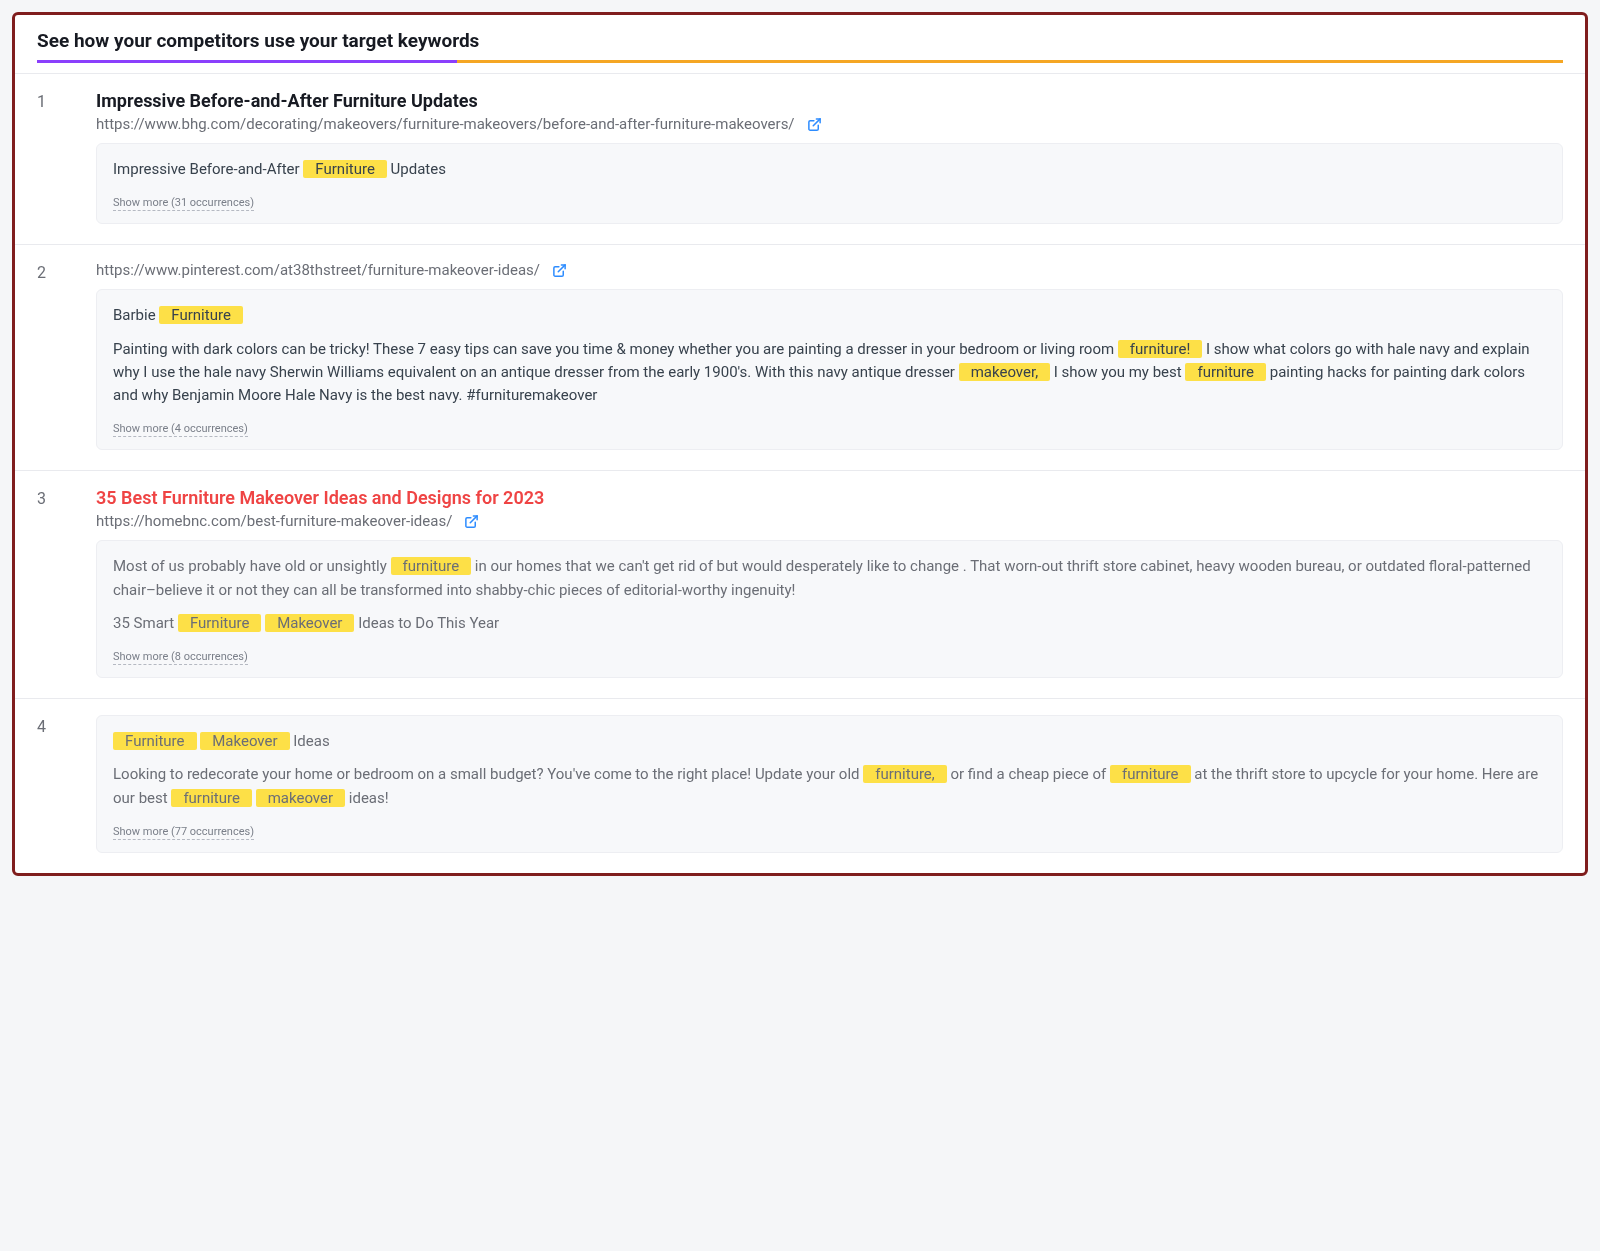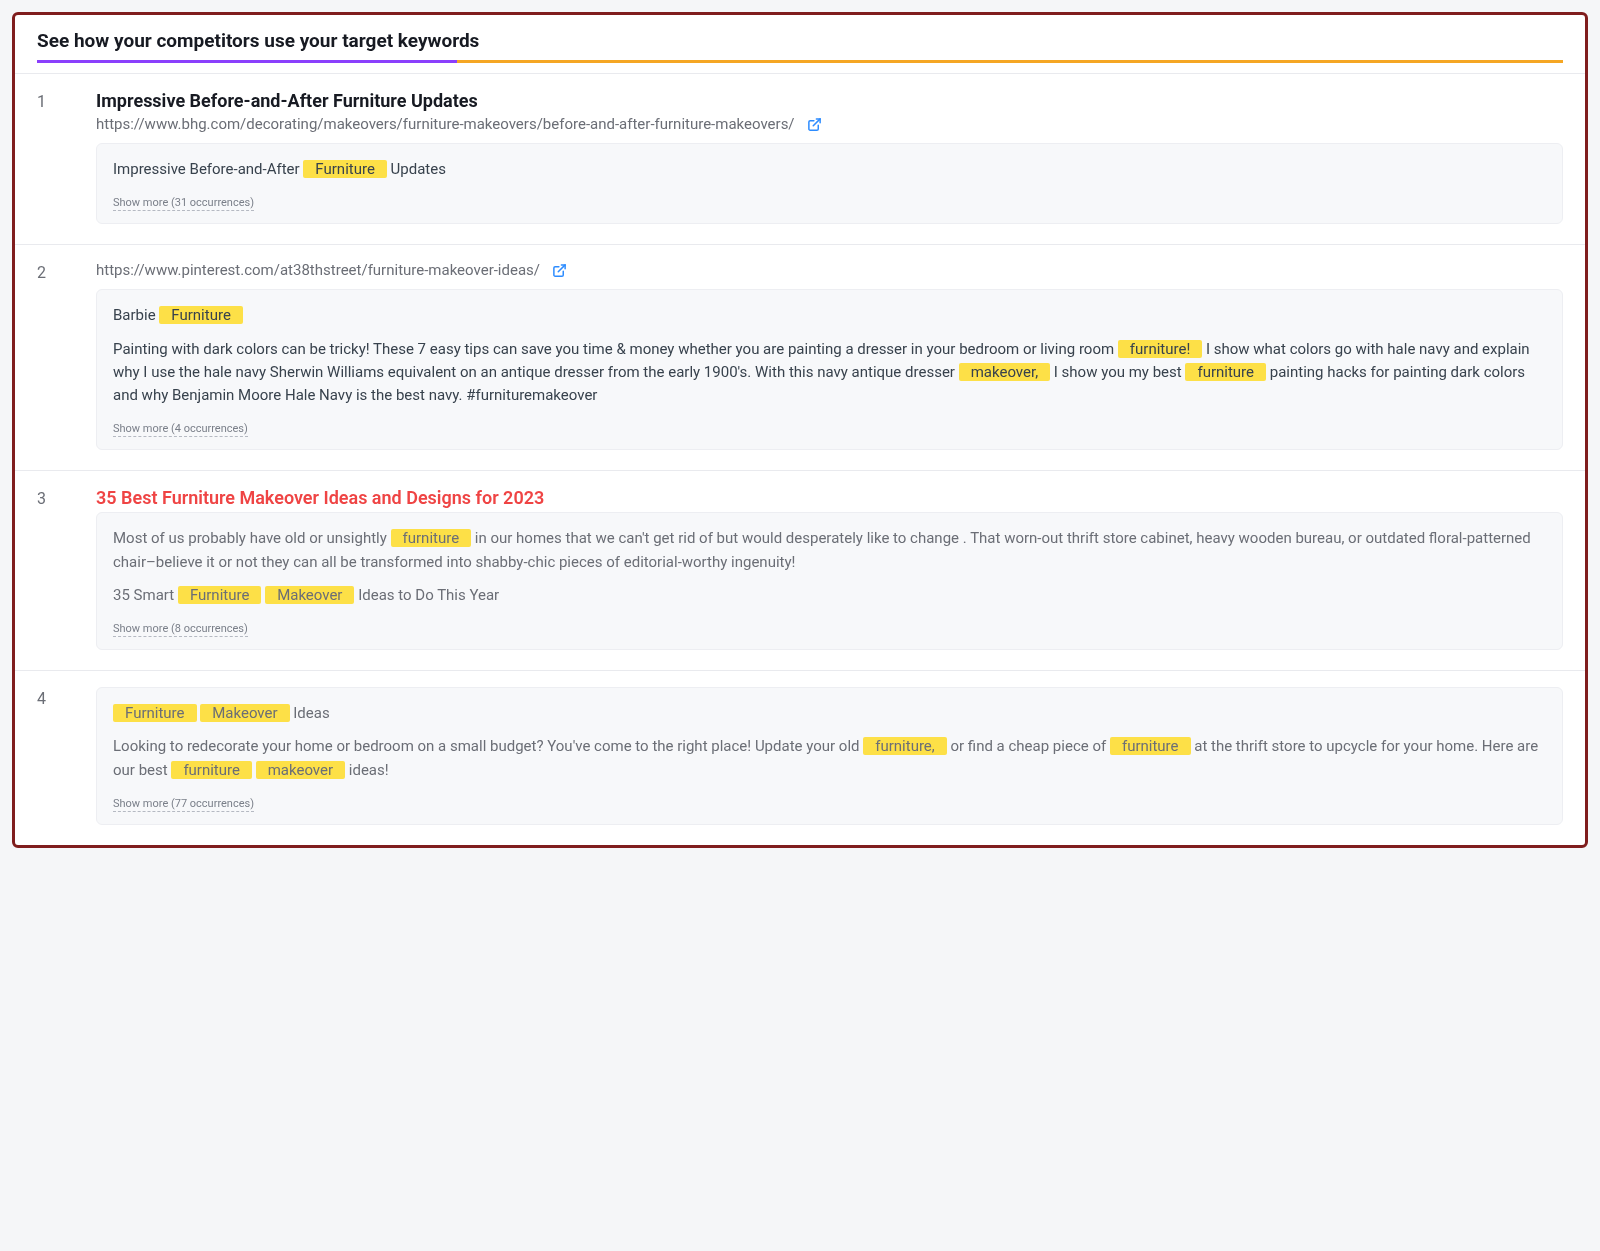--- a/index.html
+++ b/index.html
@@ -169,20 +169,30 @@
               </svg>
             </span>
           </div>
           <div class="snippet-box"><div class="snippet-para">Barbie <mark>Furniture</mark></div><div class="snippet-para">Painting with dark colors can be tricky! These 7 easy tips can save you time &amp; money whether you are painting a dresser in your bedroom or living room <mark>furniture!</mark> I show what colors go with hale navy and explain why I use the hale navy Sherwin Williams equivalent on an antique dresser from the early 1900's. With this navy antique dresser <mark>makeover,</mark> I show you my best <mark>furniture</mark> painting hacks for painting dark colors and why Benjamin Moore Hale Navy is the best navy. #furnituremakeover</div><span class="show-more">Show more (4 occurrences)</span></div>
         </div>
       </div>
       <div class="result secondary">
         <div class="result-num">3</div>
         <div class="result-body">
           <div class="result-title">35 Best Furniture Makeover Ideas and Designs for 2023</div>
+          <div class="result-url-row">
+            <span class="result-url">https://homebnc.com/best-furniture-makeover-ideas/</span>
+            <span class="ext-icon">
+              <svg width="15" height="15" viewBox="0 0 24 24" fill="none" stroke="currentColor" stroke-width="2.4" stroke-linecap="round" stroke-linejoin="round">
+                <path d="M18 13v6a2 2 0 0 1-2 2H5a2 2 0 0 1-2-2V8a2 2 0 0 1 2-2h6"></path>
+                <polyline points="15 3 21 3 21 9"></polyline>
+                <line x1="10" y1="14" x2="21" y2="3"></line>
+              </svg>
+            </span>
+          </div>
           <div class="snippet-box"><div class="snippet-para">Most of us probably have old or unsightly <mark>furniture</mark> in our homes that we can't get rid of but would desperately like to change . That worn-out thrift store cabinet, heavy wooden bureau, or outdated floral-patterned chair–believe it or not they can all be transformed into shabby-chic pieces of editorial-worthy ingenuity!</div><div class="snippet-para">35 Smart <mark>Furniture</mark> <mark>Makeover</mark> Ideas to Do This Year</div><span class="show-more">Show more (8 occurrences)</span></div>
         </div>
       </div>
       <div class="result secondary">
         <div class="result-num">4</div>
         <div class="result-body">
           <div class="snippet-box"><div class="snippet-para"><mark>Furniture</mark> <mark>Makeover</mark> Ideas</div><div class="snippet-para">Looking to redecorate your home or bedroom on a small budget? You've come to the right place! Update your old <mark>furniture,</mark> or find a cheap piece of <mark>furniture</mark> at the thrift store to upcycle for your home. Here are our best <mark>furniture</mark> <mark>makeover</mark> ideas!</div><span class="show-more">Show more (77 occurrences)</span></div>
         </div>
       </div>
     </div>

